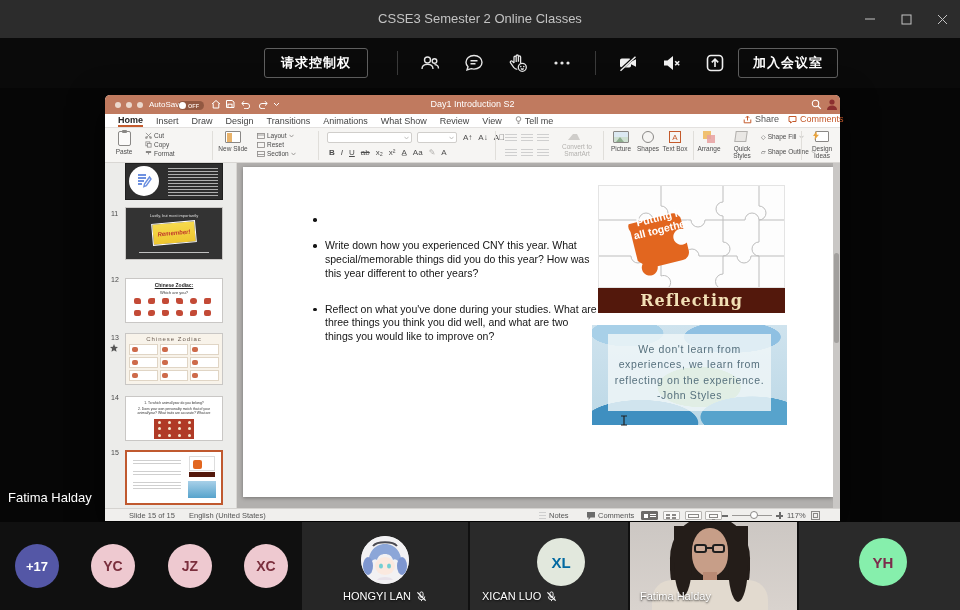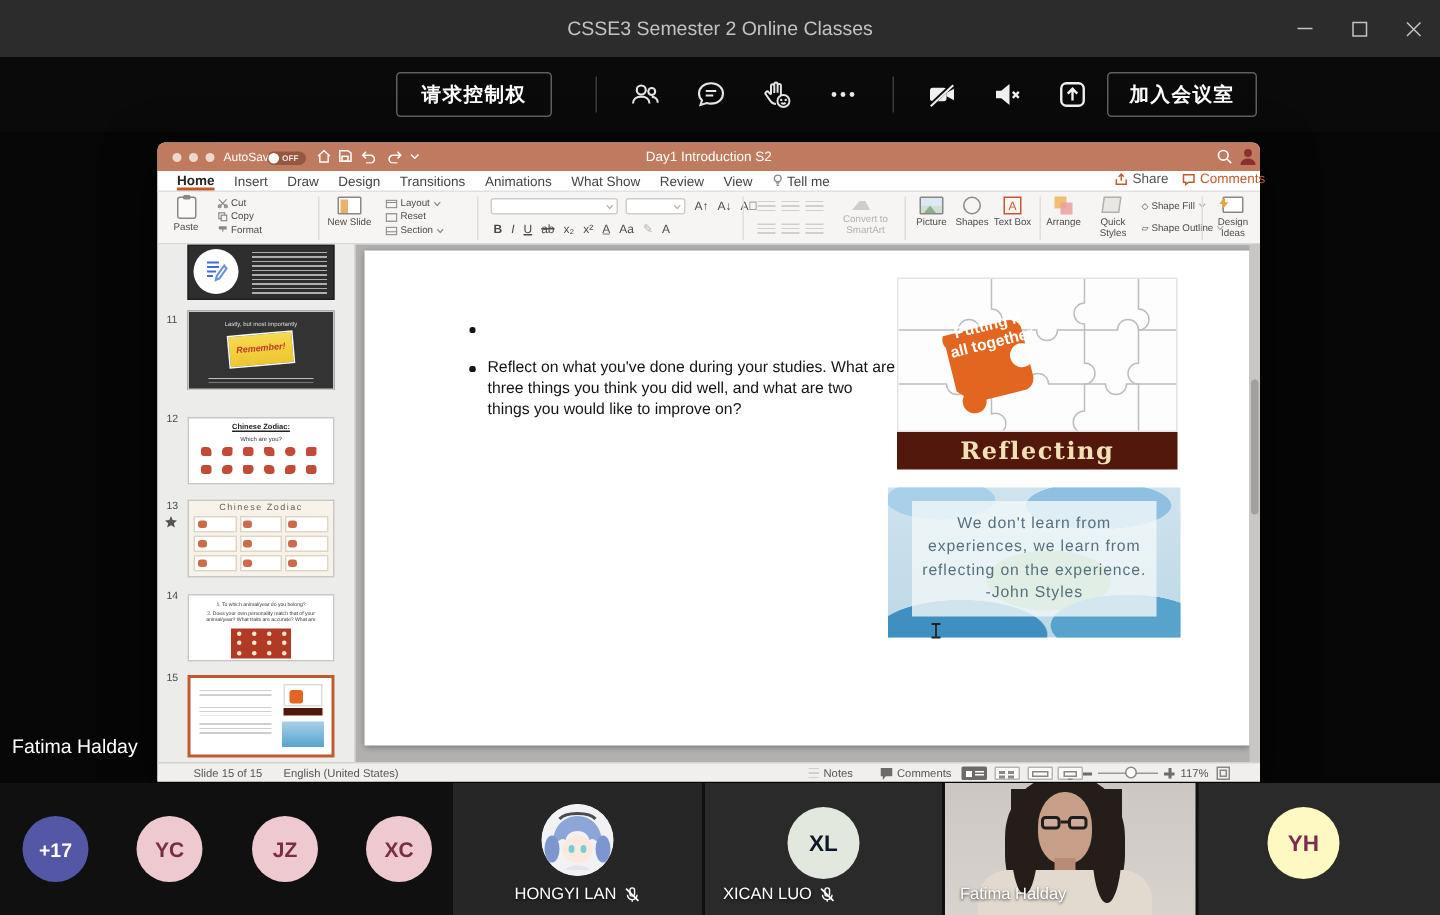--- a/index.html
+++ b/index.html
@@ -515,21 +515,21 @@
           <div class="abs" style="left:62px;top:20px;width:26px;height:5px;background:#53180c"></div>
           <div class="abs" style="left:61px;top:29px;width:28px;height:17px;background:linear-gradient(#a8d0e8,#57a3cc)"></div>
         </div>
       </div>
 
       <div class="abs canvas">
         <div class="abs slide">
 
           <ul class="abs bullets">
             <li style="margin-bottom:26px"><span class="bdot"></span></li>
-            <li style="margin-bottom:22px"><span class="bdot"></span></li>
+            <li style="margin-bottom:22px"><span class="bdot"></span><span>Write down how you experienced CNY this year.  What special/memorable things did you do this year? How was this year different to other years?</span></li>
             <li><span class="bdot"></span><span>Reflect on what you've done during your studies. What are three things you think you did well, and what are two things you would like to improve on?</span></li>
           </ul>
 
           <div class="abs" style="left:355px;top:18px;width:187px;height:128px">
             <div class="abs" style="left:0;top:0;width:187px;height:103px;background:#fdfdfd;border:1px solid #e4e4e4;overflow:hidden">
               <svg width="187" height="103" viewBox="0 0 187 103" fill="none" stroke="#bdbdbd" stroke-width="1">
                 <path d="M0 34 h40 a7 7 0 1 1 14 0 h38 a7 7 0 1 0 14 0 h40 a7 7 0 1 1 14 0 h27"></path>
                 <path d="M0 70 h32 a7 7 0 1 0 14 0 h40 a7 7 0 1 1 14 0 h38 a7 7 0 1 0 14 0 h35"></path>
                 <path d="M62 0 v20 a7 7 0 1 1 0 14 v22 a7 7 0 1 0 0 14 v20 a7 7 0 1 1 0 13"></path>
                 <path d="M124 0 v16 a7 7 0 1 0 0 14 v26 a7 7 0 1 1 0 14 v18 a7 7 0 1 0 0 15"></path>
@@ -650,21 +650,21 @@
       <span>HONGYI LAN</span>
       <svg width="11" height="11" viewBox="0 0 12 12" fill="none" stroke="#fff" stroke-width="1">
         <rect x="4.3" y="1" width="3.4" height="6" rx="1.7"></rect>
           <path d="M2.5 6a3.5 3.5 0 0 0 7 0M6 9.5V11"></path>
           <path d="M1.5 1.5l9 9" stroke-width="1.3"></path>
       </svg>
     </div>
   </div>
 
   <div class="abs tile" style="left:470px;width:158px;background:#2a2a2a">
-    <div class="avcirc" style="left:55px;top:16px;background:#e2e8dd;color:#0f172a">
+    <div class="avcirc" style="left:67px;top:16px;background:#e2e8dd;color:#0369a1">
       <span>XL</span>
     </div>
     <div class="tname" style="left:12px;bottom:8px">
       <span>XICAN LUO</span>
       <svg width="11" height="11" viewBox="0 0 12 12" fill="none" stroke="#fff" stroke-width="1">
         <rect x="4.3" y="1" width="3.4" height="6" rx="1.7"></rect>
           <path d="M2.5 6a3.5 3.5 0 0 0 7 0M6 9.5V11"></path>
           <path d="M1.5 1.5l9 9" stroke-width="1.3"></path>
       </svg>
     </div>
@@ -679,17 +679,17 @@
     <div class="abs" style="left:73px;top:50px;width:14px;height:10px;background:#b98a74"></div>
     <div class="abs" style="left:22px;top:58px;width:116px;height:30px;background:#e2dacf;border-radius:20px 20px 0 0"></div>
     <div class="abs" style="left:44px;top:4px;width:18px;height:70px;background:#241d19;border-radius:0 0 50% 50%"></div>
     <div class="abs" style="left:98px;top:4px;width:20px;height:76px;background:#241d19;border-radius:0 0 50% 50%"></div>
     <div class="tname" style="left:10px;bottom:8px">
       <span>Fatima Halday</span>
     </div>
   </div>
 
   <div class="abs tile" style="left:799px;width:161px;background:#2a2a2a">
-    <div class="avcirc" style="left:46px;top:16px;background:#fef9c3;color:#7c2c4c">
+    <div class="avcirc" style="left:60px;top:16px;background:#86efac;color:#7c2c4c">
       <span>YH</span>
     </div>
   </div>
 </div>
 
 </body></html>

